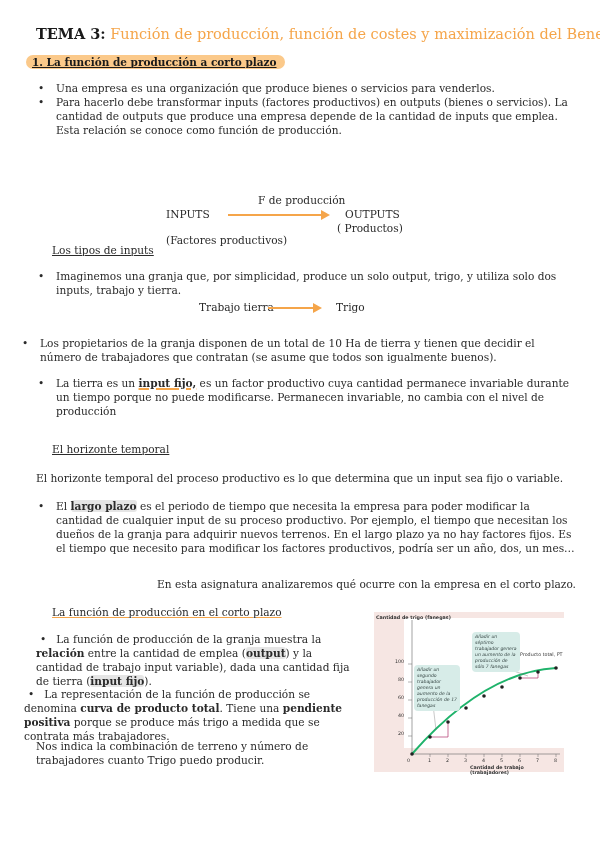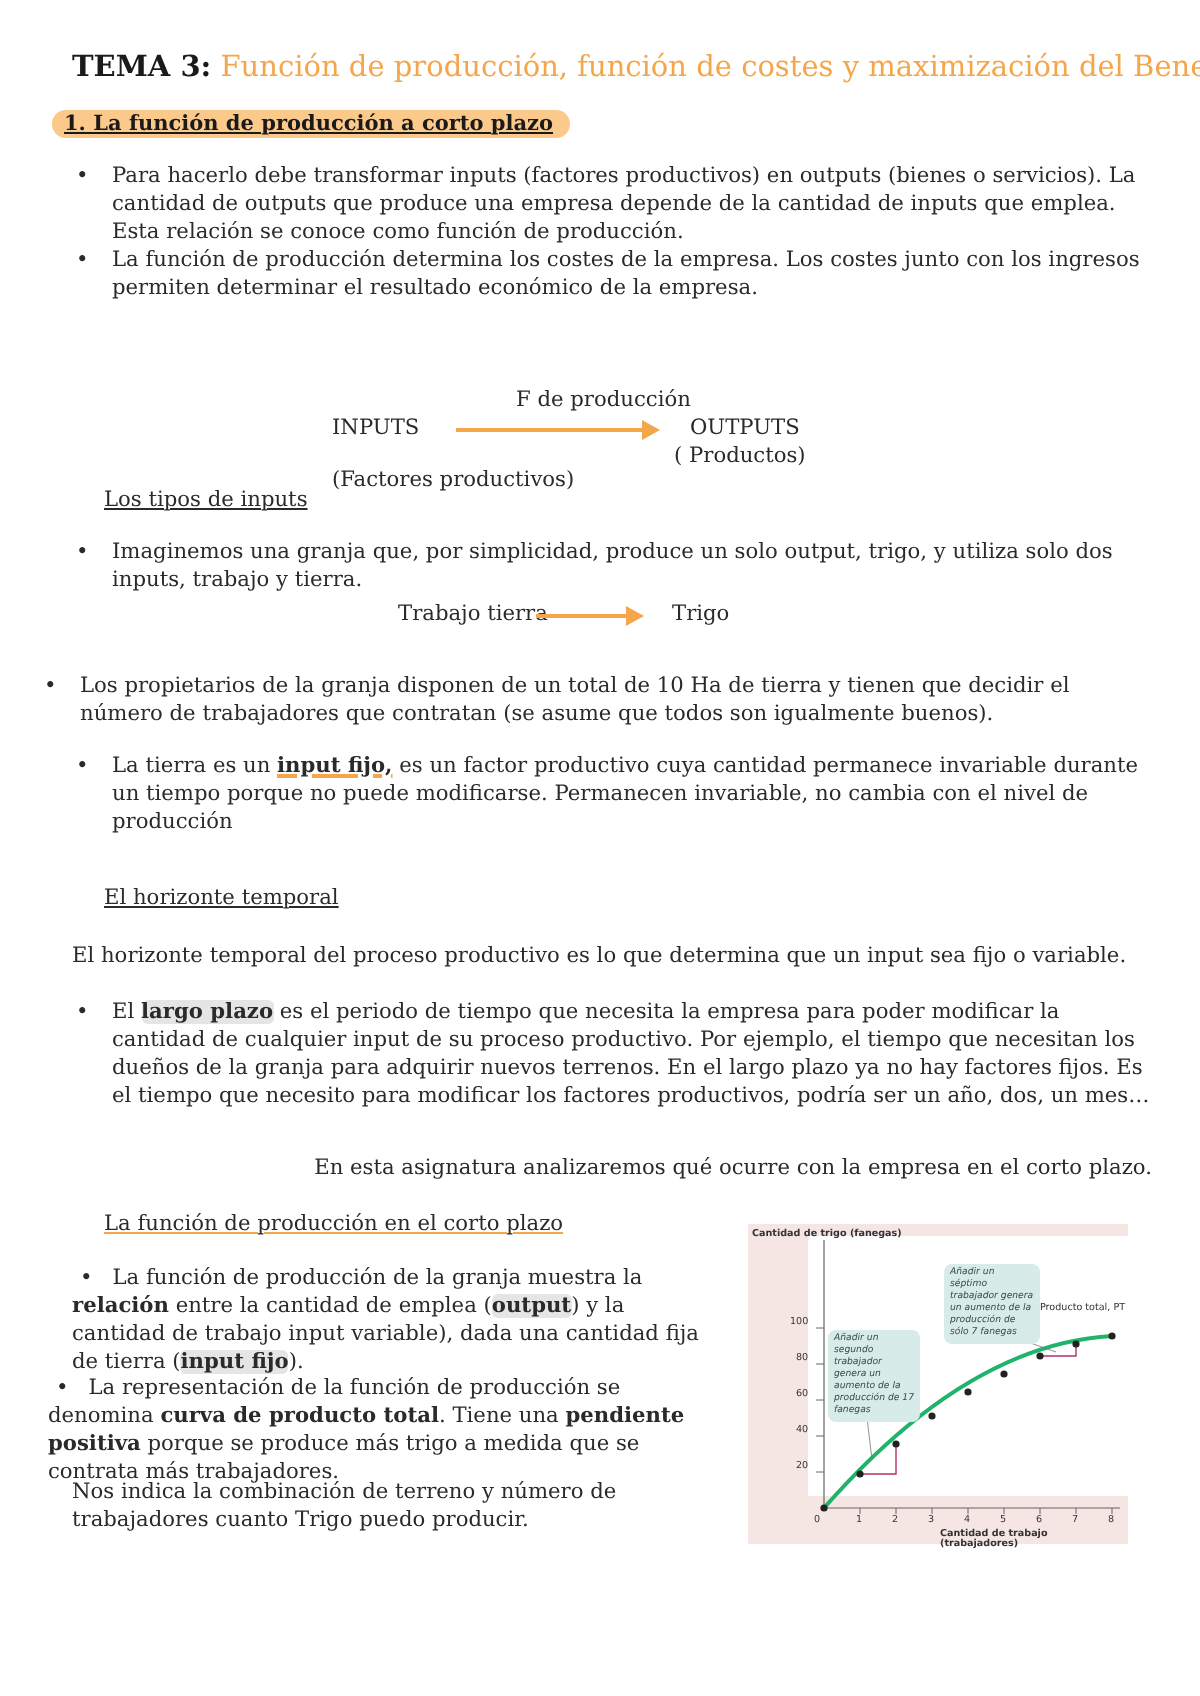--- a/index.html
+++ b/index.html
@@ -31,22 +31,22 @@
 <body>
 
 <div class="abs title">
   <b>TEMA 3:</b>
   <span class="accent">Función de producción, función de costes y maximización del Beneficio</span>
 </div>
 
 <div class="abs sec1">1. La función de producción a corto plazo</div>
 
 <ul class="abs bl txt" style="left:30px; top:81px; width:540px;">
+  <li>Una empresa es una organización que produce bienes o servicios para venderlos.</li>
   <li>Para hacerlo debe transformar inputs (factores productivos) en outputs (bienes o servicios). La cantidad de outputs que produce una empresa depende de la cantidad de inputs que emplea. Esta relación se conoce como función de producción.</li>
-  <li>La función de producción determina los costes de la empresa. Los costes junto con los ingresos permiten determinar el resultado económico de la empresa.</li>
 </ul>
 
 <div class="abs txt" style="left:258px; top:193px;">F de producción</div>
 <div class="abs txt" style="left:166px; top:207px;">INPUTS</div>
 <div class="abs txt" style="left:166px; top:233px;">(Factores productivos)</div>
 <div class="arrow" style="left:228px; top:214px; width:94px;"></div>
 <div class="abs txt" style="left:345px; top:207px;">OUTPUTS</div>
 <div class="abs txt" style="left:337px; top:221px;">( Productos)</div>
 
 <div class="abs txt u" style="left:36px; top:243px;">Los tipos de inputs</div>

